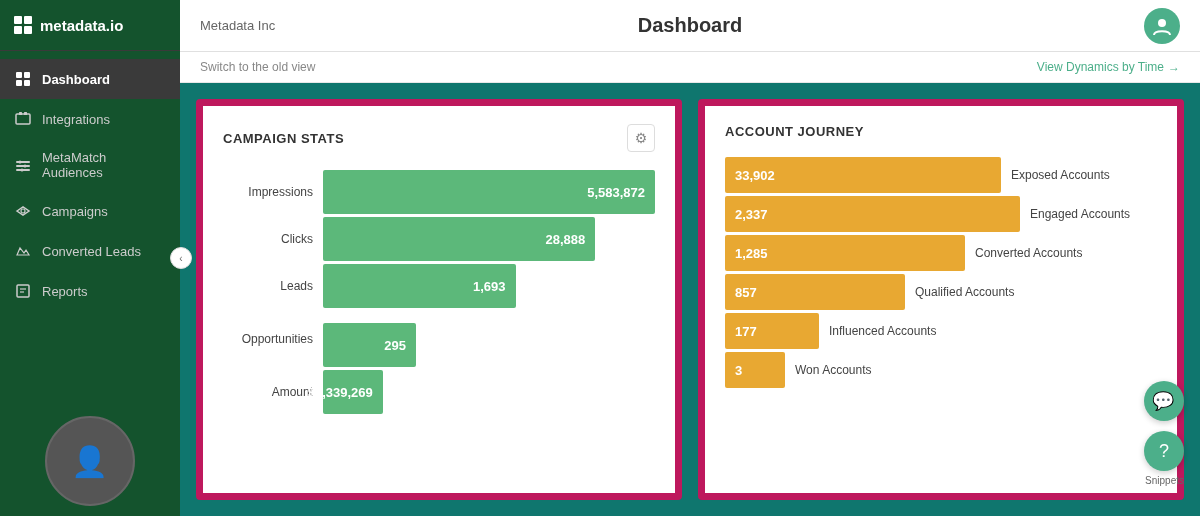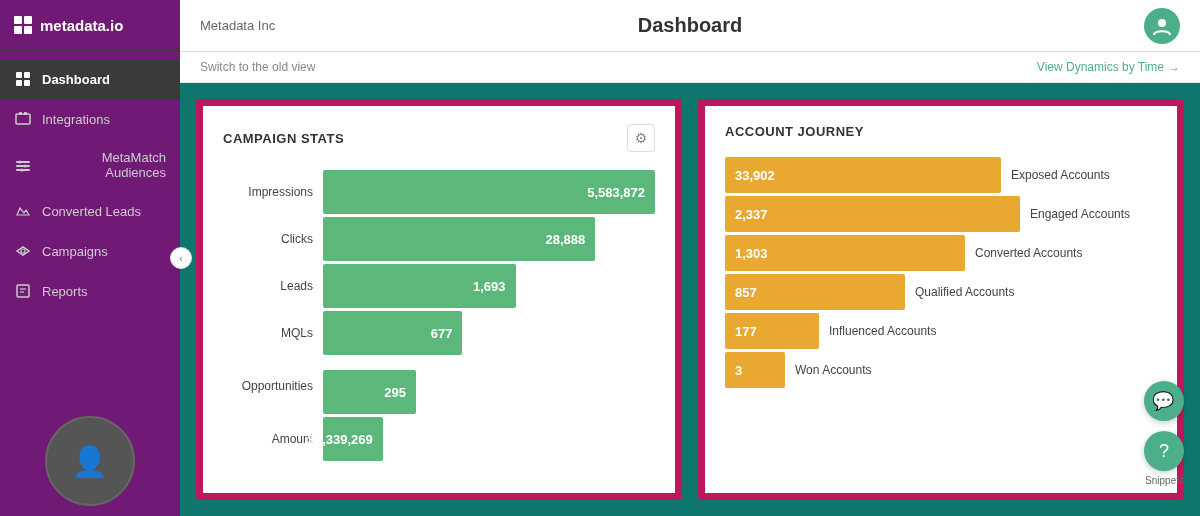--- a/index.html
+++ b/index.html
@@ -2,27 +2,26 @@
 <html><head>
   <meta charset="utf-8">
   <style>
     * { margin: 0; padding: 0; box-sizing: border-box; }
     body { font-family: -apple-system, BlinkMacSystemFont, 'Segoe UI', sans-serif; display: flex; width: 1200px; height: 516px; overflow: hidden; background: #f5f5f5; }
 
     
     .sidebar {
       width: 180px;
       min-width: 180px;
-      background: #701a75;
+      background: #14532d;
       color: #fff;
       display: flex;
       flex-direction: column;
       height: 516px;
       position: relative;
-      text-align: right;
     }
     .sidebar-logo {
       display: flex;
       align-items: center;
       gap: 8px;
       padding: 16px 14px;
       font-size: 15px;
       font-weight: 600;
       color: #fff;
       border-bottom: 1px solid #3a3a3a;
@@ -373,34 +372,34 @@
           <circle cx="10" cy="9" r="1.5" fill="#ccc"></circle>
           <circle cx="7" cy="13" r="1.5" fill="#ccc"></circle>
         </svg>
       </span>
       <span>MetaMatch Audiences</span>
     </div>
 
     <div class="nav-item">
       <span class="nav-icon">
         <svg width="16" height="16" viewBox="0 0 16 16" fill="none">
-          <path d="M2 12 L5 5 L9 10 L11 7 L14 12 Z" stroke="#ccc" stroke-width="1.2" fill="none"></path>
-        </svg>
-      </span>
-      <span>Converted Leads</span>
-    </div>
-
-    <div class="nav-item">
-      <span class="nav-icon">
-        <svg width="16" height="16" viewBox="0 0 16 16" fill="none">
           <path d="M2 8 L8 4 L14 8 L8 12 Z" stroke="#ccc" stroke-width="1.5" fill="none"></path>
           <circle cx="8" cy="8" r="2" stroke="#ccc" stroke-width="1.2" fill="none"></circle>
         </svg>
       </span>
       <span>Campaigns</span>
+    </div>
+
+    <div class="nav-item">
+      <span class="nav-icon">
+        <svg width="16" height="16" viewBox="0 0 16 16" fill="none">
+          <path d="M2 12 L5 5 L9 10 L11 7 L14 12 Z" stroke="#ccc" stroke-width="1.2" fill="none"></path>
+        </svg>
+      </span>
+      <span>Converted Leads</span>
     </div>
 
     <div class="nav-item">
       <span class="nav-icon">
         <svg width="16" height="16" viewBox="0 0 16 16" fill="none">
           <rect x="2" y="2" width="12" height="12" rx="1" stroke="#ccc" stroke-width="1.5" fill="none"></rect>
           <line x1="5" y1="6" x2="11" y2="6" stroke="#ccc" stroke-width="1.2"></line>
           <line x1="5" y1="9" x2="9" y2="9" stroke="#ccc" stroke-width="1.2"></line>
         </svg>
       </span>
@@ -457,26 +456,20 @@
         <div class="funnel-bar green-bar bar-w-82">28,888</div>
       </div>
     </div>
           <div class="funnel-row">
       <span class="funnel-label">Leads</span>
       <div class="funnel-bar-wrap">
         <div class="funnel-bar green-bar bar-w-58">1,693</div>
       </div>
     </div>
           <div class="funnel-row">
-      <span class="funnel-label">MQLs</span>
-      <div class="funnel-bar-wrap">
-        <div class="funnel-bar green-bar bar-w-42">677</div>
-      </div>
-    </div>
-          <div class="funnel-row">
       <span class="funnel-label">Opportunities</span>
       <div class="funnel-bar-wrap">
         <div class="funnel-bar green-bar bar-w-28">295</div>
       </div>
     </div>
           <div class="funnel-row">
       <span class="funnel-label">Amount</span>
       <div class="funnel-bar-wrap">
         <div class="funnel-bar green-bar bar-w-18">$7,339,269</div>
       </div>
@@ -496,21 +489,21 @@
       <span class="journey-label">Exposed Accounts</span>
     </div>
           <div class="journey-row">
       <div class="journey-bar-wrap">
         <div class="journey-bar gold-bar jbar-w-85">2,337</div>
       </div>
       <span class="journey-label">Engaged Accounts</span>
     </div>
           <div class="journey-row">
       <div class="journey-bar-wrap">
-        <div class="journey-bar gold-bar jbar-w-80">1,303</div>
+        <div class="journey-bar gold-bar jbar-w-80">1,285</div>
       </div>
       <span class="journey-label">Converted Accounts</span>
     </div>
           <div class="journey-row">
       <div class="journey-bar-wrap">
         <div class="journey-bar gold-bar jbar-w-60">857</div>
       </div>
       <span class="journey-label">Qualified Accounts</span>
     </div>
           <div class="journey-row">

